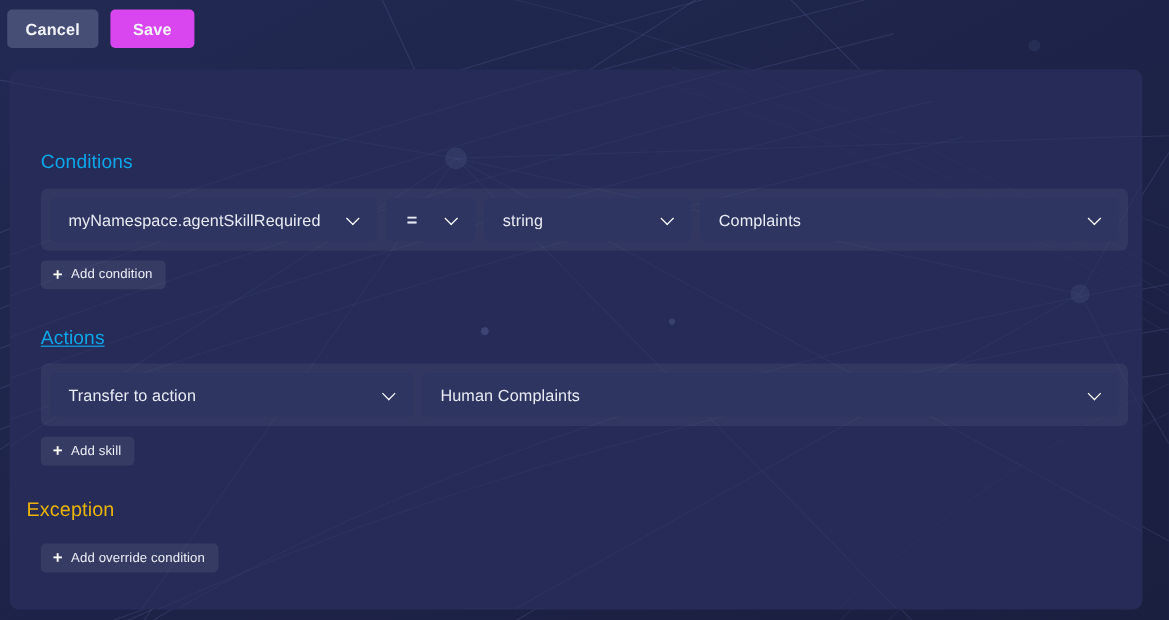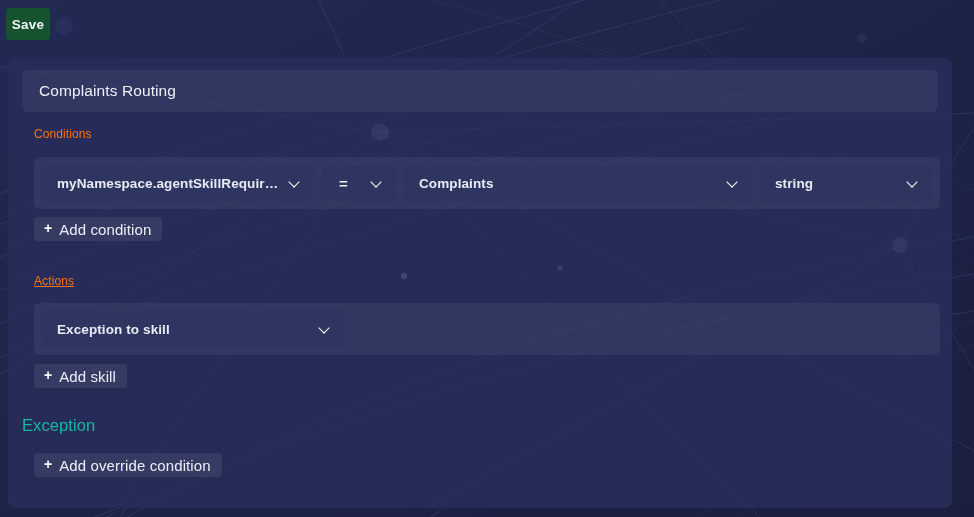--- a/index.html
+++ b/index.html
@@ -47,21 +47,21 @@
     font-size: 13.5px;
     font-weight: bold;
     color: #f2f3f8;
     cursor: pointer;
     letter-spacing: .2px;
     display: inline-flex;
     align-items: center;
     justify-content: center;
   }
   #cancel-button { width: 76px; background: #474e76; }
-  #save-button   { width: 44px; background: #14532d; }
+  #save-button   { width: 70px; background: #d946ef; }
 
   
   #card {
     position: absolute;
     left: 8px;
     top: 58px;
     width: 944px;
     height: 450px;
     background: #262c57;
     border-radius: 8px;
@@ -100,33 +100,33 @@
   #card-title {
     font-size: 15.5px;
     color: #eef0f7;
     letter-spacing: .1px;
   }
 
   
   .section-label {
     position: absolute;
     left: 26px;
-    font-size: 12px;
-    color: #f97316;
+    font-size: 16px;
+    color: #0ea5e9;
     letter-spacing: .1px;
   }
   #conditions-label { top: 69px; }
   #actions-label    { top: 216px; text-decoration: underline; }
 
   #exception-heading {
     position: absolute;
     left: 14px;
     top: 358px;
     font-size: 16.5px;
-    color: #14b8a6;
+    color: #eab308;
     letter-spacing: .1px;
   }
 
   
   .row-wrap {
     position: absolute;
     background: rgba(255,255,255,0.055);
     border-radius: 6px;
     display: flex;
     align-items: center;
@@ -158,21 +158,20 @@
     cursor: pointer;
     position: relative;
   }
   .select .value {
     font-size: 13.5px;
     color: #e9ebf4;
     white-space: nowrap;
     overflow: hidden;
     text-overflow: ellipsis;
     letter-spacing: .1px;
-    font-weight: bold;
   }
   .select .value.op-eq {
     font-size: 15px;
     font-weight: bold;
     padding-left: 2px;
   }
 
   .chev {
     width: 12px;
     height: 12px;
@@ -219,21 +218,21 @@
   }
   .add-btn .plus {
     color: #ffffff;
     font-size: 14px;
     line-height: 1;
     font-weight: bold;
     position: relative;
     top: -1px;
   }
   .add-btn .lbl {
-    font-size: 15px;
+    font-size: 11px;
     color: #eceef6;
     letter-spacing: .1px;
     white-space: nowrap;
   }
   #add-condition-button { left: 26px; top: 159px; }
   #add-action-button    { left: 26px; top: 306px; }
   #add-exception-button { left: 26px; top: 395px; }
 </style>
 </head>
 <body>
@@ -303,20 +302,21 @@
     <circle cx="742" cy="205" r="2.2" fill-opacity="0.22"></circle>
     <circle cx="210" cy="210" r="1.8" fill-opacity="0.20"></circle>
     <circle cx="640" cy="208" r="1.8" fill-opacity="0.18"></circle>
     <circle cx="300" cy="460" r="2.0" fill-opacity="0.16"></circle>
     <circle cx="836" cy="430" r="2.0" fill-opacity="0.15"></circle>
     <circle cx="120" cy="340" r="1.6" fill-opacity="0.14"></circle>
   </g>
 </svg>
 
 <div id="topbar">
+  <button class="btn" id="cancel-button">Cancel</button>
   <button class="btn" id="save-button">Save</button>
 </div>
 
 <div id="card">
 
   <svg id="card-art" viewBox="0 0 944 450" preserveAspectRatio="none">
     <g stroke="#9aa6dd" stroke-opacity="0.055" fill="none" stroke-width="1">
       <path d="M-40,170 C180,85 420,10 700,-60"></path>
       <path d="M-40,204 C190,115 440,38 720,-30"></path>
       <path d="M-40,238 C200,148 460,66 745,-4"></path>
@@ -342,64 +342,65 @@
       <path d="M690,450 C780,366 880,300 966,262"></path>
     </g>
     <circle cx="372" cy="74" r="9" fill="#5c6597" fill-opacity="0.22"></circle>
     <circle cx="892" cy="187" r="8" fill="#5c6597" fill-opacity="0.20"></circle>
     <circle cx="396" cy="218" r="3.2" fill="#8fa0e0" fill-opacity="0.22"></circle>
     <circle cx="552" cy="210" r="2.6" fill="#8fa0e0" fill-opacity="0.18"></circle>
   </svg>
 
   <div id="card-inner">
 
-    <div id="card-header">
-      <span id="card-title">Complaints Routing</span>
-    </div>
 
     <div class="section-label" id="conditions-label">Conditions</div>
 
     <div class="row-wrap" id="condition-row">
 
       <div class="select" id="cond-field-select">
         <span class="value">myNamespace.agentSkillRequired</span>
         <span class="chev"></span>
       </div>
 
       <div class="select" id="cond-op-select">
         <span class="value op-eq">=</span>
         <span class="chev"></span>
       </div>
 
+      <div class="select" id="cond-type-select">
+        <span class="value">string</span>
+        <span class="chev"></span>
+      </div>
+
       <div class="select" id="cond-value-select">
         <span class="value">Complaints</span>
-        <span class="chev"></span>
-      </div>
-
-      <div class="select" id="cond-type-select">
-        <span class="value">string</span>
         <span class="chev"></span>
       </div>
     </div>
 
     <button class="add-btn" id="add-condition-button">
       <span class="plus">+</span>
       <span class="lbl">Add condition</span>
     </button>
 
     <div class="section-label" id="actions-label">Actions</div>
 
     <div class="row-wrap" id="action-row">
 
       <div class="select" id="action-type-select">
-        <span class="value">Exception to skill</span>
-        <span class="chev"></span>
-      </div>
-
-
+        <span class="value">Transfer to action</span>
+        <span class="chev"></span>
+      </div>
+
+
+      <div class="select" id="action-value-select">
+        <span class="value">Human Complaints</span>
+        <span class="chev"></span>
+      </div>
     </div>
 
     <button class="add-btn" id="add-action-button">
       <span class="plus">+</span>
       <span class="lbl">Add skill</span>
     </button>
 
     <div id="exception-heading">Exception</div>
 
     <button class="add-btn" id="add-exception-button">

